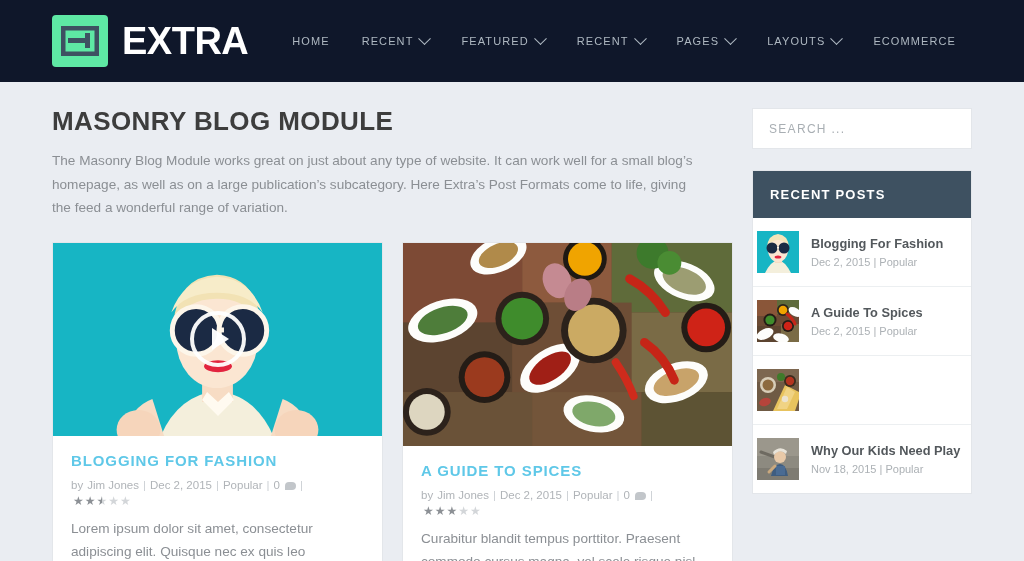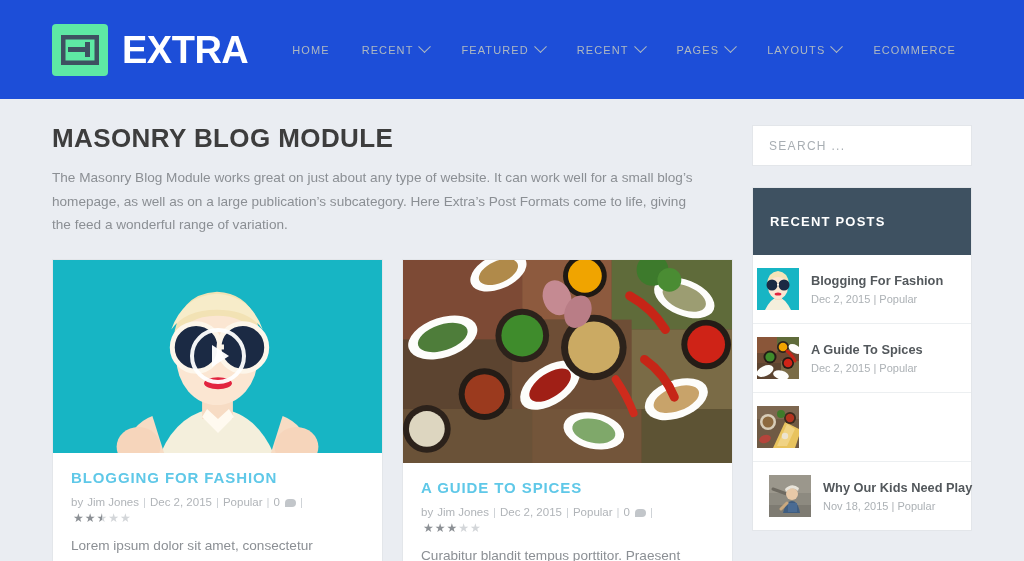--- a/index.html
+++ b/index.html
@@ -12,22 +12,22 @@
 
   body {
     font-family: "Liberation Sans", sans-serif;
     background: #eaedf2;
     color: #4a4a4a;
     -webkit-font-smoothing: antialiased;
   }
 
   
   .site-header {
-    height: 99px;
-    background: #1d4ed8;
+    height: 82px;
+    background: #0f172a;
     display: flex;
     align-items: center;
     padding: 0 52px 0 52px;
   }
 
   .brand {
     display: flex;
     align-items: center;
     gap: 14px;
     cursor: pointer;
@@ -245,32 +245,32 @@
     background: #ffffff;
     border: 1px solid #e3e6ea;
   }
 
   .widget-header {
     background: #3e5161;
     color: #ffffff;
     font-size: 13px;
     font-weight: bold;
     letter-spacing: 1.2px;
-    padding: 26px 17px;
+    padding: 16px 17px;
   }
 
   .recent-item {
     display: flex;
     align-items: center;
     gap: 12px;
     padding: 13px 4px;
     border-bottom: 1px solid #eceff1;
     cursor: pointer;
   }
-  .recent-item:last-child { border-bottom: none; margin-left: 12px; }
+  .recent-item:last-child { border-bottom: none; }
 
   .recent-thumb {
     width: 42px; height: 42px;
     flex: none;
     line-height: 0;
     overflow: hidden;
   }
   .recent-thumb svg { display: block; }
 
   .recent-text { min-width: 0; }

